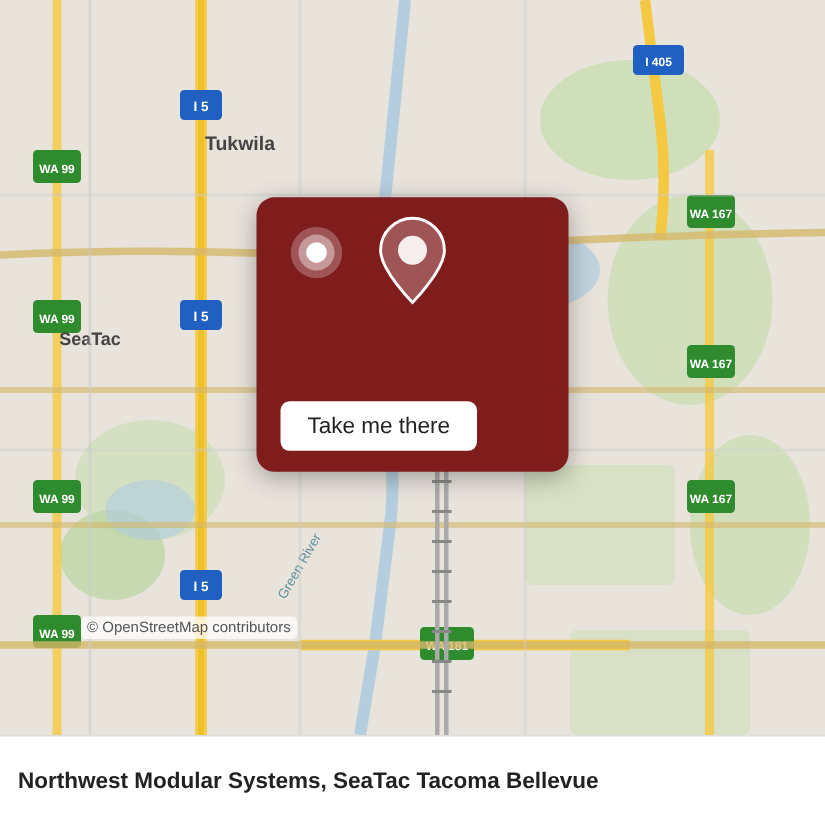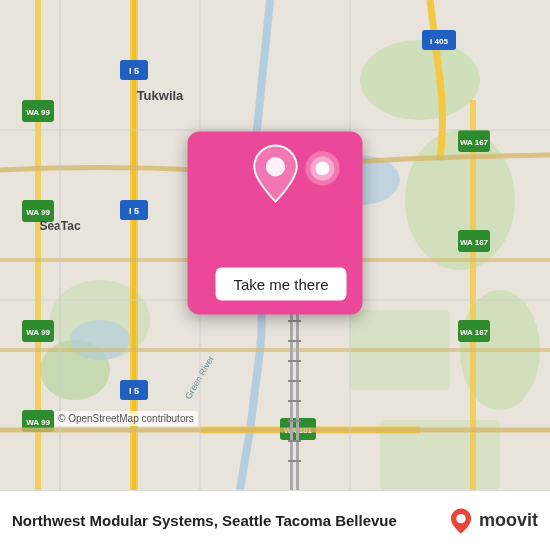--- a/index.html
+++ b/index.html
@@ -25,26 +25,26 @@
       width: 100%;
       height: 100%;
     }
 
     
     #popup-card {
       position: absolute;
       left: 50%;
       top: 50%;
       transform: translate(-50%, -62%);
-      width: 175px;
-      background: #ec4899;
+      width: 208px;
+      background: #7f1d1d;
       border-radius: 12px;
       display: flex;
       flex-direction: column;
-      align-items: flex-end;
+      align-items: flex-start;
       padding: 18px 16px 14px;
       box-shadow: 0 4px 16px rgba(0,0,0,0.3);
       z-index: 10;
     }
 
     #pin-icon {
       width: 48px;
       height: 48px;
       margin-bottom: 10px;
     }
@@ -220,22 +220,14 @@
     <svg style="position:absolute;top:12px;left:50%;transform:translateX(-50%);width:52px;height:60px;" viewBox="0 0 52 62" xmlns="http://www.w3.org/2000/svg">
       <path d="M26 2 C14 2 4 12 4 24 C4 38 26 60 26 60 C26 60 48 38 48 24 C48 12 38 2 26 2Z" fill="rgba(255,255,255,0.25)" stroke="white" stroke-width="2"></path>
       <circle cx="26" cy="24" r="10" fill="white" opacity="0.9"></circle>
     </svg>
     <div style="height:60px;"></div>
     <button id="take-me-there-btn">Take me there</button>
   </div>
 </div>
 
 <div id="bottom-bar">
-  <span id="location-title">Northwest Modular Systems, Seattle Tacoma Bellevue</span>
-  <div id="moovit-logo">
-
-    <svg id="moovit-icon" viewBox="0 0 30 36" xmlns="http://www.w3.org/2000/svg">
-      <path d="M15 2 C8 2 2 8 2 15 C2 24 15 34 15 34 C15 34 28 24 28 15 C28 8 22 2 15 2Z" fill="#e8453c"></path>
-      <circle cx="15" cy="15" r="6" fill="white"></circle>
-    </svg>
-    <span id="moovit-text">moovit</span>
-  </div>
+  <span id="location-title">Northwest Modular Systems, SeaTac Tacoma Bellevue</span>
 </div>
 
 </body></html>

